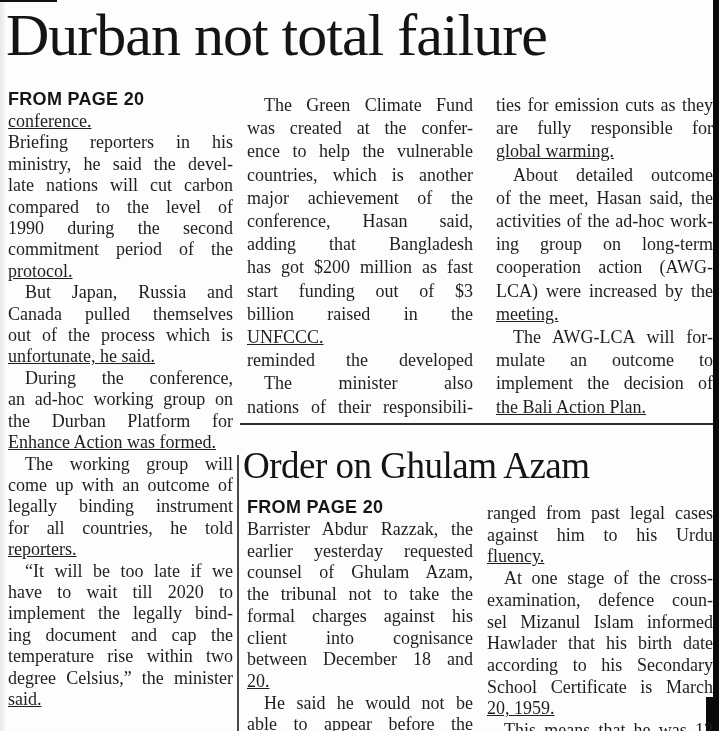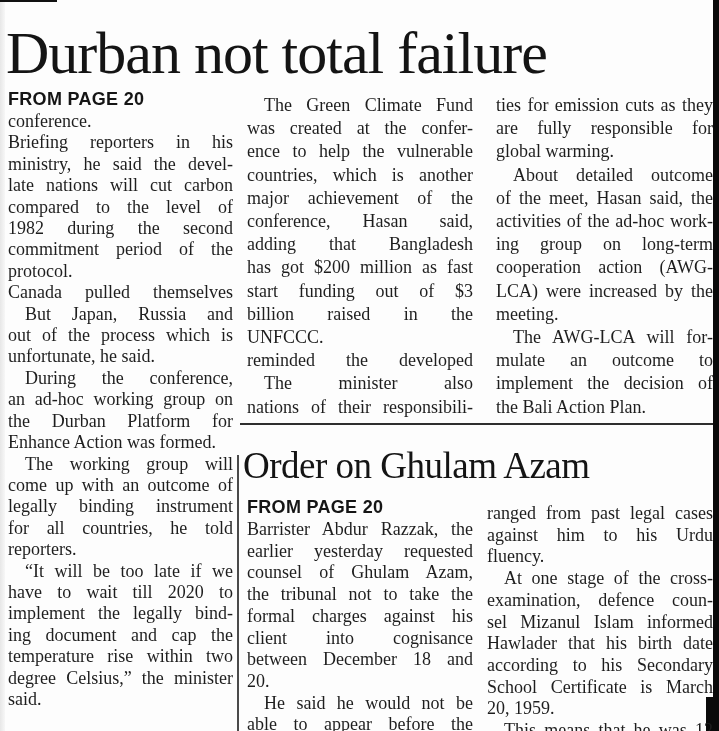--- a/index.html
+++ b/index.html
@@ -28,21 +28,21 @@
   .scan-strip-right-b {
     position: absolute; left: 706px; top: 697px; width: 13px; height: 34px;
     background: #0a0a0a;
   }
   .scan-strip-left {
     position: absolute; left: 0; top: 0; width: 5px; height: 731px;
     background: linear-gradient(to right, #e7e7e7, #f7f7f7);
   }
   
   .headline1 {
-    position: absolute; left: 6px; top: 20px;
+    position: absolute; left: 6px; top: 2px;
     margin: 0;
     font-size: 60px; line-height: 66px; font-weight: 400;
     letter-spacing: -1px; white-space: nowrap;
     color: #141414;
   }
   .headline2 {
     position: absolute; left: 243px; top: 438px;
     margin: 0;
     font-size: 37px; line-height: 56px; font-weight: 400;
     letter-spacing: -0.5px; white-space: nowrap;
@@ -71,21 +71,21 @@
     letter-spacing: 0.3px;
     color: #151515;
     margin-bottom: 4px;
   }
   .ln {
     text-align: justify;
     text-align-last: justify;
     white-space: nowrap;
     color: #1e1e1e;
   }
-  .ln.end { text-align-last: left; }
+  .ln.end { text-align-last: left; text-decoration: underline; }
   .ln.ind { padding-left: 17px; }
   .col1 .ln  { line-height: 21.4px; }
   .col2a .ln { line-height: 23.2px; }
   .col3a .ln { line-height: 23.2px; margin-left: 9px; }
   .col2b .ln { line-height: 21.7px; }
   .col3b .ln { line-height: 21.7px; }
 </style>
 </head>
 <body>
 
@@ -99,25 +99,25 @@
   <h1 class="headline1">Durban not total failure</h1>
 
   <div class="col col1">
     <div class="kicker">FROM PAGE 20</div>
     <div>
         <div class="ln end">conference.</div>
         <div class="ln">Briefing reporters in his</div>
         <div class="ln">ministry, he said the devel-</div>
         <div class="ln">late nations will cut carbon</div>
         <div class="ln">compared to the level of</div>
-        <div class="ln">1982 during the second</div>
+        <div class="ln">1990 during the second</div>
         <div class="ln">commitment period of the</div>
         <div class="ln end">protocol.</div>
+        <div class="ln ind">But Japan, Russia and</div>
         <div class="ln">Canada pulled themselves</div>
-        <div class="ln ind">But Japan, Russia and</div>
         <div class="ln">out of the process which is</div>
         <div class="ln end">unfortunate, he said.</div>
         <div class="ln ind">During the conference,</div>
         <div class="ln">an ad-hoc working group on</div>
         <div class="ln">the Durban Platform for</div>
         <div class="ln end">Enhance Action was formed.</div>
         <div class="ln ind">The working group will</div>
         <div class="ln">come up with an outcome of</div>
         <div class="ln">legally binding instrument</div>
         <div class="ln">for all countries, he told</div>

